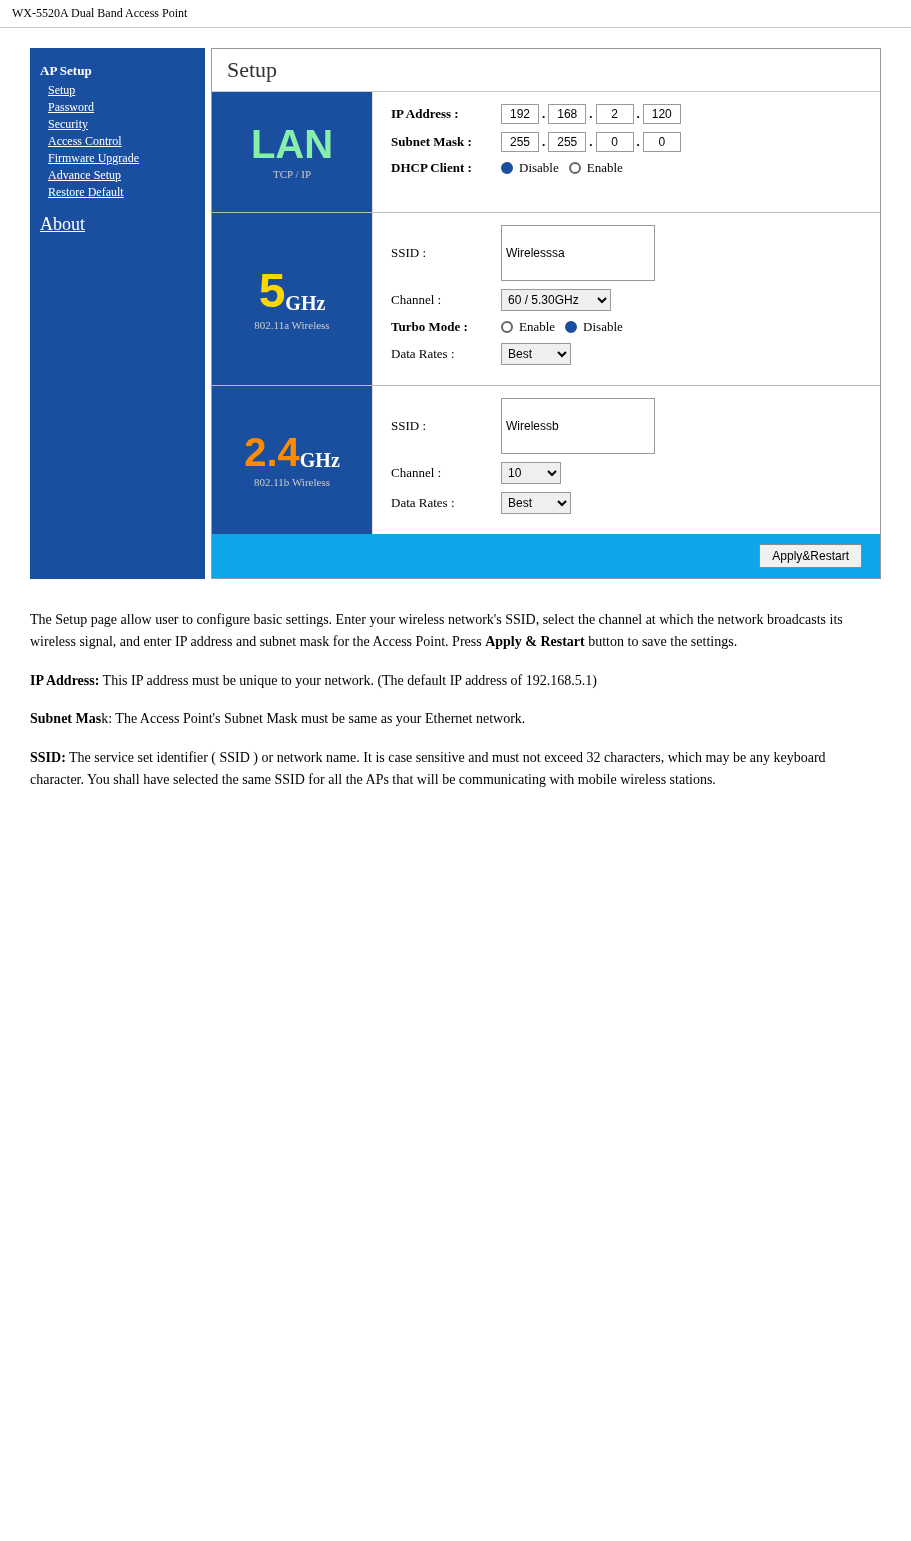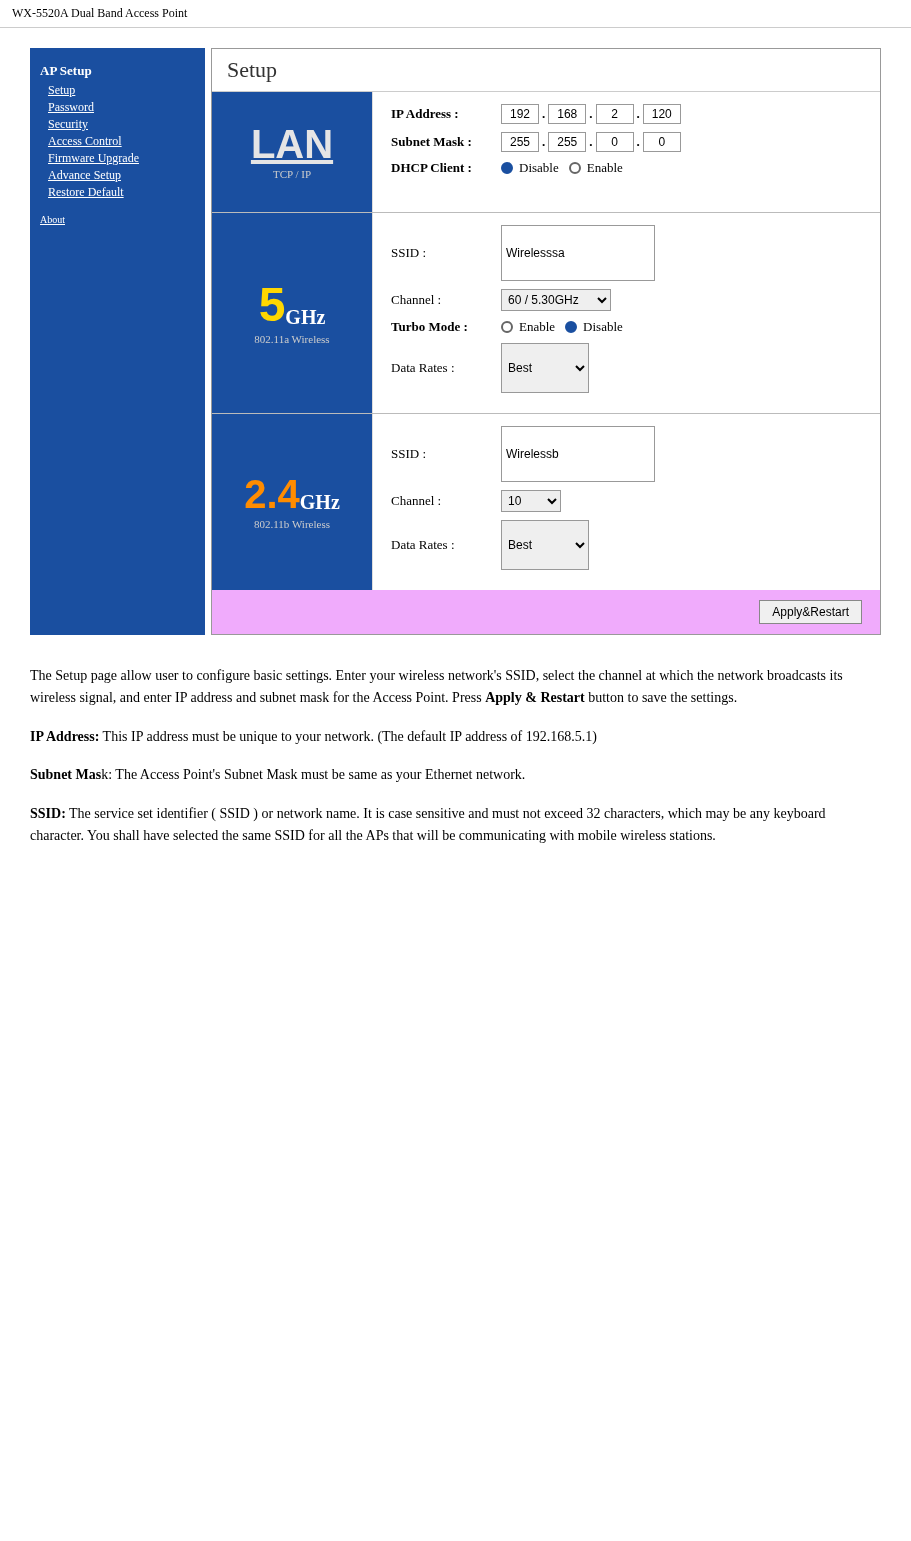--- a/index.html
+++ b/index.html
@@ -49,21 +49,21 @@
       color: #fff;
       text-decoration: underline;
       font-size: 12px;
       margin-left: 8px;
       margin-bottom: 2px;
       cursor: pointer;
     }
     .sidebar-link.about {
       margin-top: 14px;
       margin-left: 0;
-      font-size: 10px;
+      font-size: 18px;
       font-family: Liberation Serif, serif;
     }
     .content-area {
       flex: 1;
       border: 1px solid #999;
       background: #e8e8e8;
     }
     .setup-header {
       background: #fff;
       padding: 8px 15px;
@@ -81,27 +81,26 @@
       width: 160px;
       flex-shrink: 0;
       background: #1a4fa0;
       display: flex;
       align-items: center;
       justify-content: center;
       padding: 15px;
       min-height: 120px;
     }
     .lan-icon-text {
-      color: #e5e5e5;
+      color: #86efac;
       font-size: 40px;
       font-weight: bold;
       font-family: Arial, sans-serif;
       line-height: 1;
       text-align: left;
-      text-decoration: underline;
     }
     .lan-subtitle {
       font-size: 11px;
       color: #ccc;
       margin-top: 4px;
       text-align: center;
     }
     .ghz5-text {
       color: #fff;
       text-align: center;
@@ -175,40 +174,40 @@
       width: 110px;
     }
     .select-small {
       border: 1px solid #999;
       padding: 2px 2px;
       font-size: 12px;
       width: 60px;
     }
     .select-best {
       border: 1px solid #999;
-      padding: 16px 2px;
-      font-size: 12px;
-      width: 88px;
+      padding: 2px 2px;
+      font-size: 12px;
+      width: 70px;
     }
     .radio-group {
       display: flex;
       align-items: center;
       gap: 10px;
     }
     .radio-label {
       display: flex;
       align-items: center;
       gap: 3px;
       font-size: 13px;
     }
     .apply-btn-row {
       display: flex;
       justify-content: flex-end;
       padding: 10px 18px 10px 0;
-      background: #f0abfc;
+      background: #0ea5e9;
     }
     .apply-btn {
       background: #f0f0f0;
       border: 1px solid #888;
       padding: 4px 12px;
       font-size: 12px;
       cursor: pointer;
     }
     
     .desc-section {

